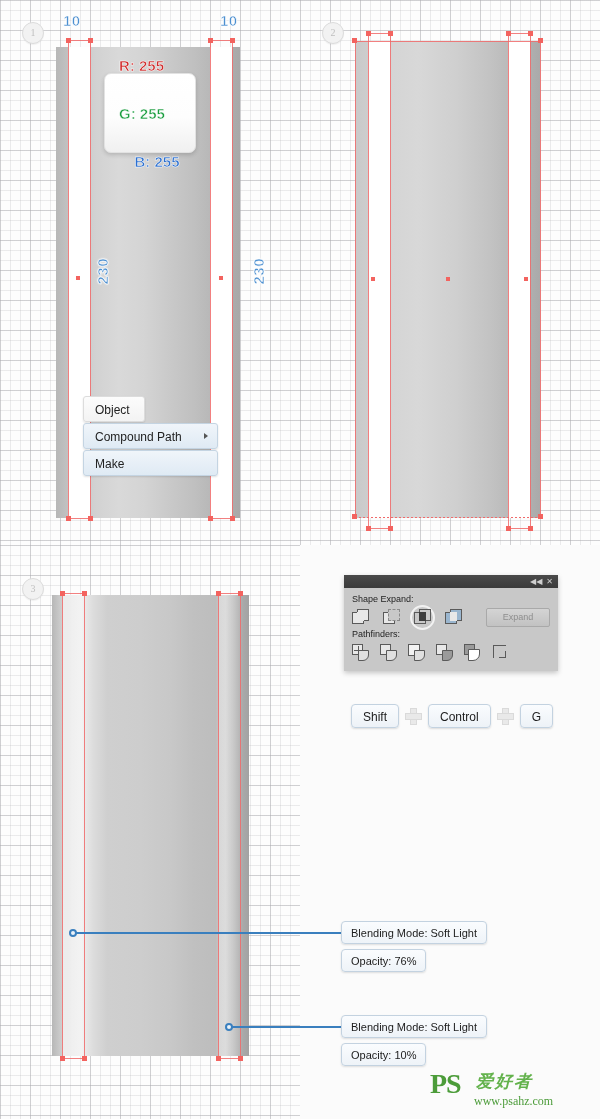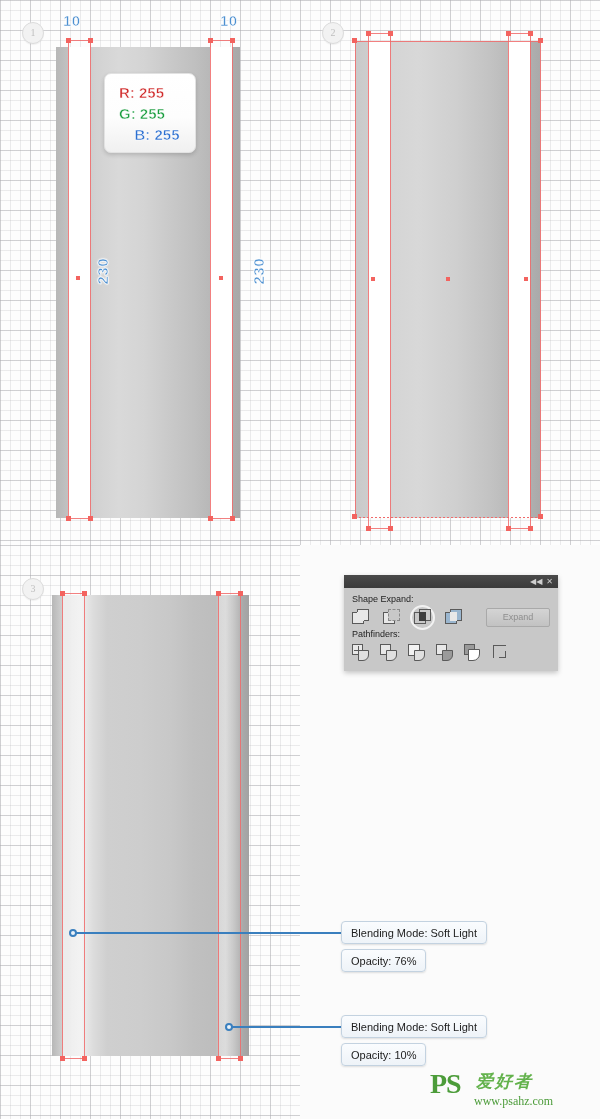--- a/index.html
+++ b/index.html
@@ -74,21 +74,21 @@
   }
   .dim-v{writing-mode:vertical-rl;transform:rotate(180deg);}
 
   
   .rgbbox{
     position:absolute;left:104px;top:73px;width:92px;height:80px;
     background:linear-gradient(to bottom,#ffffff 0%,#fdfdfd 55%,#f0f0f0 100%);
     border:1px solid #e2e2e2;border-radius:7px;
     box-shadow:0 2px 4px rgba(0,0,0,.16);
     display:flex;flex-direction:column;justify-content:center;
-    padding-left:14px;box-sizing:border-box;
+    padding-left:14px;box-sizing:border-box;gap:27px;
   }
   .rgbline{font-size:15px;font-weight:bold;line-height:21px;
     font-family:"Liberation Sans","DejaVu Sans",sans-serif;
     -webkit-text-stroke:.5px #ffffff;}
   .rgb-r{color:#d02a2a;}
   .rgb-g{color:#199d3e;}
   .rgb-b{color:#2b6fd0;text-align:center;}
 
   
   .menu{position:absolute;left:83px;top:396px;width:135px;}
@@ -232,20 +232,32 @@
   <div class="dim" style="left:220px;top:12px;">10</div>
   <div class="dim dim-v" style="left:94px;top:258px;">230</div>
   <div class="dim dim-v" style="left:250px;top:258px;">230</div>
 
   <div class="rgbbox">
     <div class="rgbline rgb-r">R: 255</div>
     <div class="rgbline rgb-g">G: 255</div>
     <div class="rgbline rgb-b">B: 255</div>
   </div>
 
+  <div class="menu">
+    <div class="menu-item top">
+      <span>Object</span>
+    </div>
+    <div class="menu-item sel">
+      <span>Compound Path</span>
+      <span class="arrow-r"></span>
+    </div>
+    <div class="menu-item sel">
+      <span>Make</span>
+    </div>
+  </div>
 
   <div class="step" style="left:322px;top:22px;">2</div>
 
   <div class="shape cyl-flat" style="left:355px;top:41px;width:185px;height:477px;"></div>
   <div class="shape white-strip" style="left:368px;top:41px;width:22px;height:477px;"></div>
   <div class="shape white-strip" style="left:508px;top:41px;width:22px;height:477px;"></div>
 
   <div class="vline" style="left:355px;top:41px;height:477px;"></div>
   <div class="vline" style="left:540px;top:41px;height:477px;"></div>
   <div class="hline" style="left:355px;top:41px;width:186px;"></div>
@@ -383,20 +395,27 @@
         </div>
 
         <div class="pf-ico">
           <span class="sq" style="left:1px;top:1px;width:13px;height:13px;border-top:1px solid #5a5a5a;border-left:1px solid #5a5a5a;"></span>
           <span class="sq" style="left:7px;top:7px;width:7px;height:7px;border-right:1px solid #5a5a5a;border-bottom:1px solid #5a5a5a;"></span>
         </div>
       </div>
     </div>
   </div>
 
+  <div class="keys">
+    <div class="key">Shift</div>
+    <div class="plus"></div>
+    <div class="key">Control</div>
+    <div class="plus"></div>
+    <div class="key">G</div>
+  </div>
 
   <div class="wm">
     <span class="wm-ps">PS</span>
     <span class="wm-cn">爱好者</span>
     <span class="wm-url">www.psahz.com</span>
   </div>
 
 </div>
 
 </body></html>

